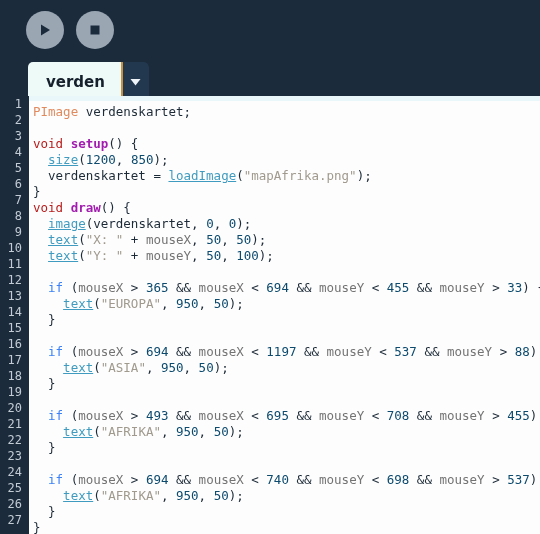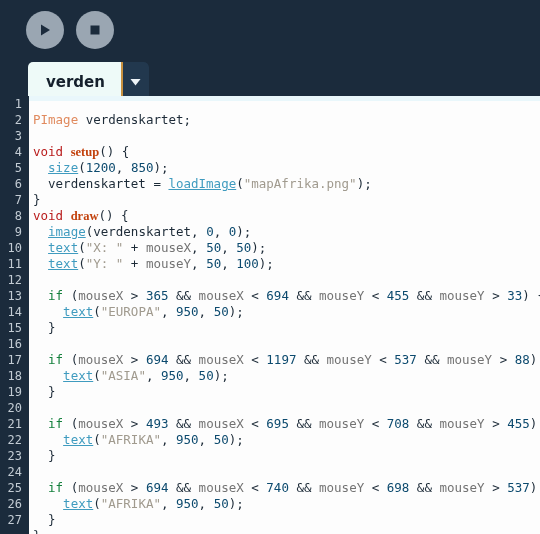--- a/index.html
+++ b/index.html
@@ -128,30 +128,30 @@
     top: 0;
     width: 22px;
     text-align: right;
     color: #c3ccd4;
     font-family: "DejaVu Sans Mono", monospace;
     font-size: 12px;
   }
   .src {
     position: absolute;
     left: 33px;
-    top: 16px;
+    top: 8px;
     color: #1d2b38;
   }
 
   
   .t-type   { color: #e08a5e; }
   .t-kw     { color: #b91c1c; }
-  .t-fname  { color: #c2410c; font-weight: bold; font-family: Liberation Serif, serif; }
+  .t-fname  { color: #a21caf; font-weight: bold; }
   .t-fn     { color: #3f9bbf; text-decoration: underline; }
-  .t-if     { color: #15803d; margin-top: 32px; }
+  .t-if     { color: #3b82f6; margin-top: 32px; }
   .t-var    { color: #737373; }
   .t-str    { color: #a09a8e; }
   .t-punc   { color: #1d2b38; }
   .t-num    { color: #0c4a6e; }
 </style>
 </head>
 <body>
 
 <div id="app">
 

